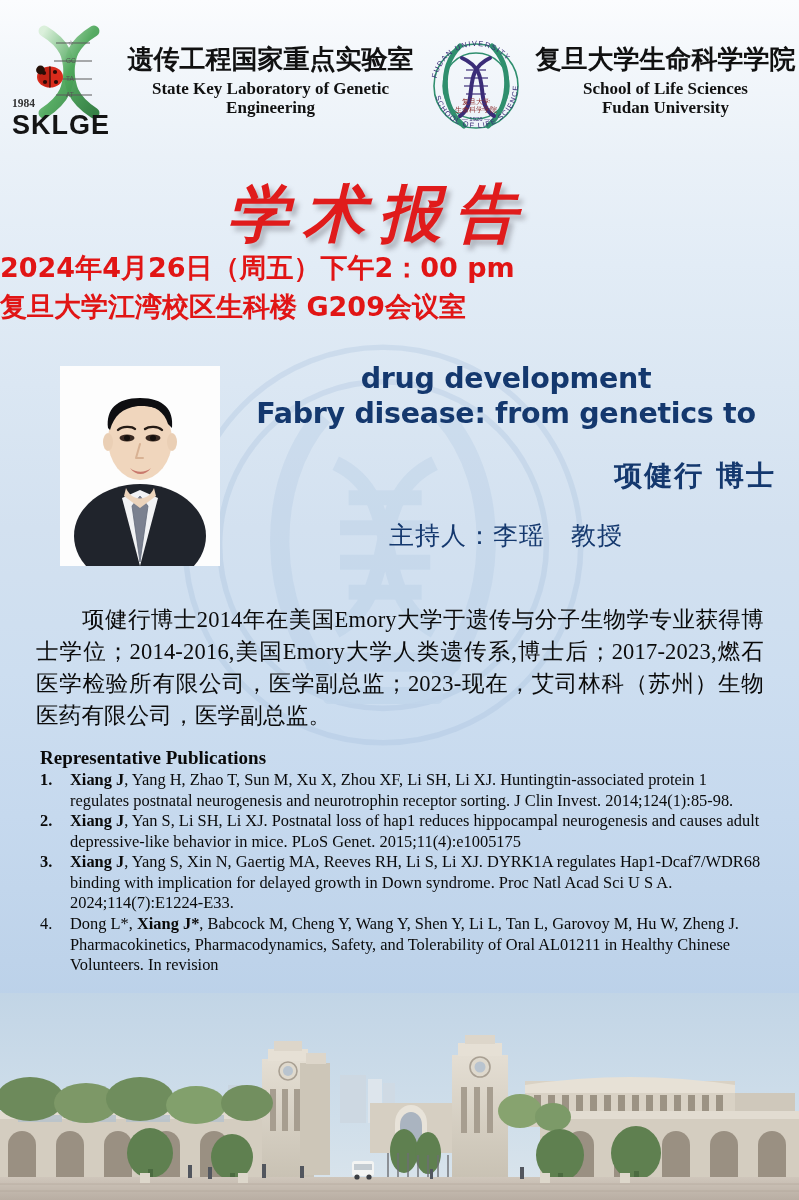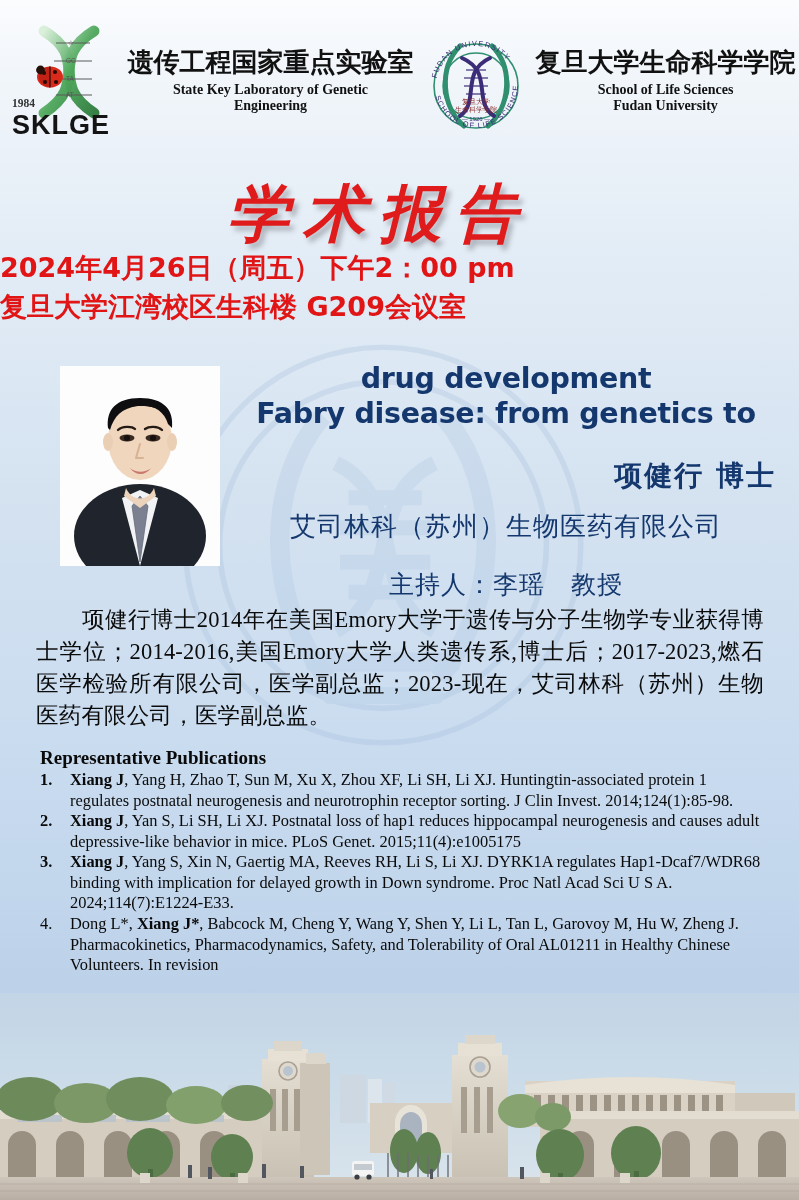--- a/index.html
+++ b/index.html
@@ -62,21 +62,21 @@
     font-family: "DejaVu Sans", "Liberation Sans", sans-serif;
     font-weight: bold;
     font-size: 26px;
     color: #111111;
     letter-spacing: 0px;
     white-space: nowrap;
   }
   .hdr-en {
     font-family: "Liberation Serif", serif;
     font-weight: bold;
-    font-size: 14px;
+    font-size: 17px;
     color: #111111;
     margin-top: 5px;
     white-space: nowrap;
   }
   .hdr-en .ln2 { display: block; }
 
   
   .title-cn {
     position: absolute;
     left: 0; top: 172px;
@@ -338,21 +338,20 @@
       <path d="M70 102 C 76 107, 85 107, 91 102 C 85 110, 76 110, 70 102 Z" fill="#c9796d"></path>
     </svg>
   </div>
 
   <div class="talk">
     <div class="talk-title">
       <div>drug development</div>
       <div>Fabry disease: from genetics to</div>
     </div>
     <div class="speaker-name">项健行  博士</div>
-    <div class="speaker-affil">艾司林科（苏州）生物医药有限公司</div>
     <div class="host">主持人：李瑶　教授</div>
   </div>
 
   <div class="bio">项健行博士2014年在美国Emory大学于遗传与分子生物学专业获得博士学位；2014-2016,美国Emory大学人类遗传系,博士后；2017-2023,燃石医学检验所有限公司，医学副总监；2023-现在，艾司林科（苏州）生物医药有限公司，医学副总监。</div>
 
   <div class="pubs">
     <div class="pubs-head">Representative Publications</div>
 
     <div class="pub-item">
       <div class="pub-num">1.</div>

